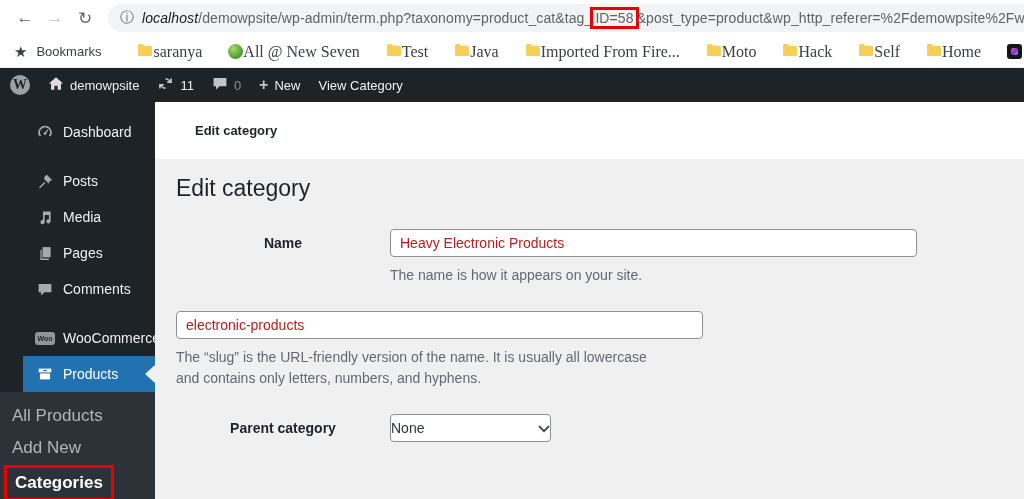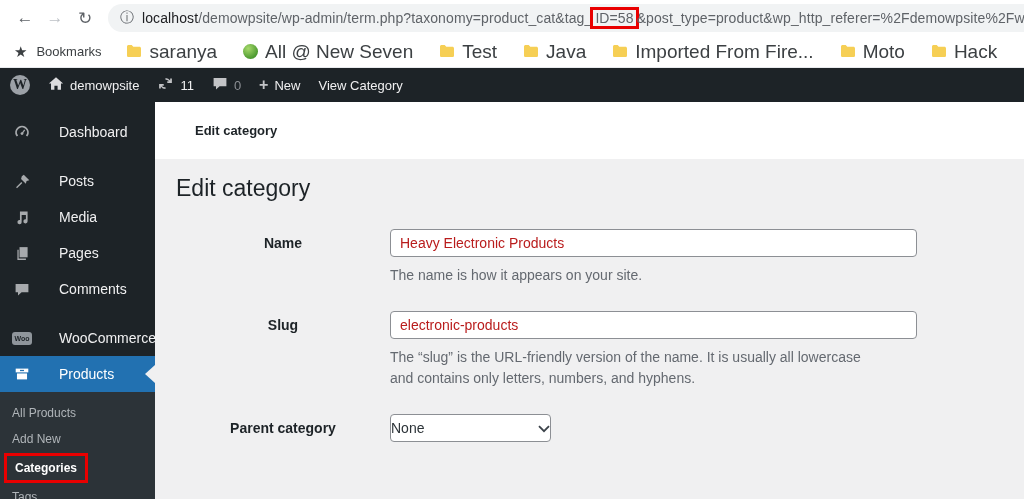--- a/index.html
+++ b/index.html
@@ -7,29 +7,29 @@
               font-family:"Liberation Sans", sans-serif; background:#fff; }
 
   
   .browser-top { height:36px; display:flex; align-items:center; padding-left:10px; background:#fff; }
   .nav-btn { width:30px; text-align:center; font-size:17px; color:#5f6368; flex:none; cursor:pointer; }
   .nav-btn.disabled { color:#bdc1c6; }
   .url-pill { flex:1; height:28px; background:#f1f3f4; border-radius:14px; margin-left:8px; margin-right:-20px;
               display:flex; align-items:center; padding-left:12px; overflow:hidden; white-space:nowrap; }
   .info-icon { color:#5f6368; font-size:14px; margin-right:8px; flex:none; }
   .url-text { font-size:14px; color:#5f6368; letter-spacing:0.1px; }
-  .url-domain { color:#202124; }
+  .url-domain { color:#202124;font-style:italic; }
   .url-hl { display:inline-block; border:3px solid #e90000; padding:0 2px; margin:8px -2px; }
 
   
   .bookmarks-bar { height:32px; display:flex; align-items:center; padding-left:14px; background:#fff;
                    border-bottom:1px solid #e8eaed; overflow:hidden; white-space:nowrap; }
   .bm-star { font-size:15px; color:#3c4043; margin-right:9px; flex:none; }
-  .bm-label { font-size:13px; color:#3c4043; margin-right:25px; flex:none; }
-  .bm-item { display:flex; align-items:center; gap:7px; font-size:19px; color:#3c4043; margin-right:26px; flex:none; cursor:pointer; }
+  .bm-label { font-size:13px; color:#3c4043; margin-right:36px; flex:none; }
+  .bm-item { display:flex; align-items:center; font-size:16px; color:#3c4043; margin-right:26px; flex:none; cursor:pointer;font-family:Liberation Serif, serif; }
   .ic-sphere { width:15px; height:15px; border-radius:50%;
                background:radial-gradient(circle at 35% 30%, #a6d96b, #4d9a31 70%); }
   .ic-adobe { width:15px; height:15px; border-radius:3px; background:#151515; position:relative; }
   .ic-adobe::after { content:""; position:absolute; left:4px; top:4px; width:7px; height:7px; border-radius:2px;
                background:linear-gradient(135deg,#ff48a5,#8a2be2 55%,#2bd8ff); }
 
   
   .admin-bar { height:34px; background:#1d2327; display:flex; align-items:center; color:#f0f0f1;
                font-size:13px; padding-left:10px; }
   .ab-item { display:flex; align-items:center; gap:6px; margin-right:18px; cursor:pointer; }
@@ -37,32 +37,32 @@
              font-family:"Liberation Serif", serif; font-weight:bold; font-size:14px;
              display:flex; align-items:center; justify-content:center; }
   .ab-muted { color:#8c8f94; }
   .ab-plus { font-size:16px; font-weight:bold; color:#c3c4c7; }
 
   
   .page { display:flex; height:397px; }
 
   
   .sidebar { width:155px; flex:none; background:#1d2327; padding-top:12px; }
-  .menu-item { display:flex; align-items:center; gap:27px; padding:8px 12px; font-size:14px;
-               color:#f0f0f1; position:relative; cursor:pointer; }
+  .menu-item { display:flex; align-items:center; gap:8px; padding:8px 12px; font-size:14px;
+               color:#f0f0f1; position:relative; cursor:pointer;margin-left:23px; }
   .menu-item .mi-icon { width:20px; height:20px; flex:none; display:flex; align-items:center; justify-content:center; }
   .menu-sep { height:13px; }
   .menu-item.active { background:#2271b1; color:#fff; }
   .menu-item.active .arrow { position:absolute; right:0; top:50%; transform:translateY(-50%);
                width:0; height:0; border-top:9px solid transparent; border-bottom:9px solid transparent;
                border-right:10px solid #f0f0f1; }
   .woo-badge { background:#8f959b; color:#1d2327; font-size:7px; font-weight:bold; border-radius:3px;
                padding:3px 2px; line-height:1; }
   .submenu { background:#2c3338; padding:8px 0 20px 0; }
-  .submenu-item { padding:6px 12px; font-size:12px; color:#b0b5b9; cursor:pointer; }
+  .submenu-item { padding:6px 12px; font-size:17px; color:#b0b5b9; cursor:pointer; }
   .submenu-item.current { color:#fff; font-weight:bold; }
   .red-outline { display:inline-block; border:3px solid #e90000; padding:5px 8px; margin:-5px -8px; }
 
   
   .content { flex:1; display:flex; flex-direction:column; background:#f0f0f1; overflow:hidden; }
   .screen-bar { height:57px; flex:none; background:#fff; display:flex; align-items:center;
                 padding-left:40px; font-size:13px; font-weight:bold; color:#1d2327; }
   .content-body { padding:16px 0 0 21px; }
   h1.page-title { margin:0 0 27px 0; font-size:23px; font-weight:400; color:#1d2327; }
   .form-row { display:flex; margin-bottom:24px; }
@@ -274,21 +274,20 @@
 
       <div class="form-row">
         <div class="row-label">Name</div>
         <div class="row-field">
           <input class="text-input" type="text" value="Heavy Electronic Products" style="">
           <div class="help">The name is how it appears on your site.</div>
         </div>
       </div>
 
       <div class="form-row">
-        <div class="row-label">Slug</div>
         <div class="row-field">
           <input class="text-input" type="text" value="electronic-products" style="">
           <div class="help">The “slug” is the URL-friendly version of the name. It is usually all lowercase and contains only letters, numbers, and hyphens.</div>
         </div>
       </div>
 
       <div class="form-row">
         <div class="row-label">Parent category</div>
         <div class="row-field">
           <div class="select-box">

